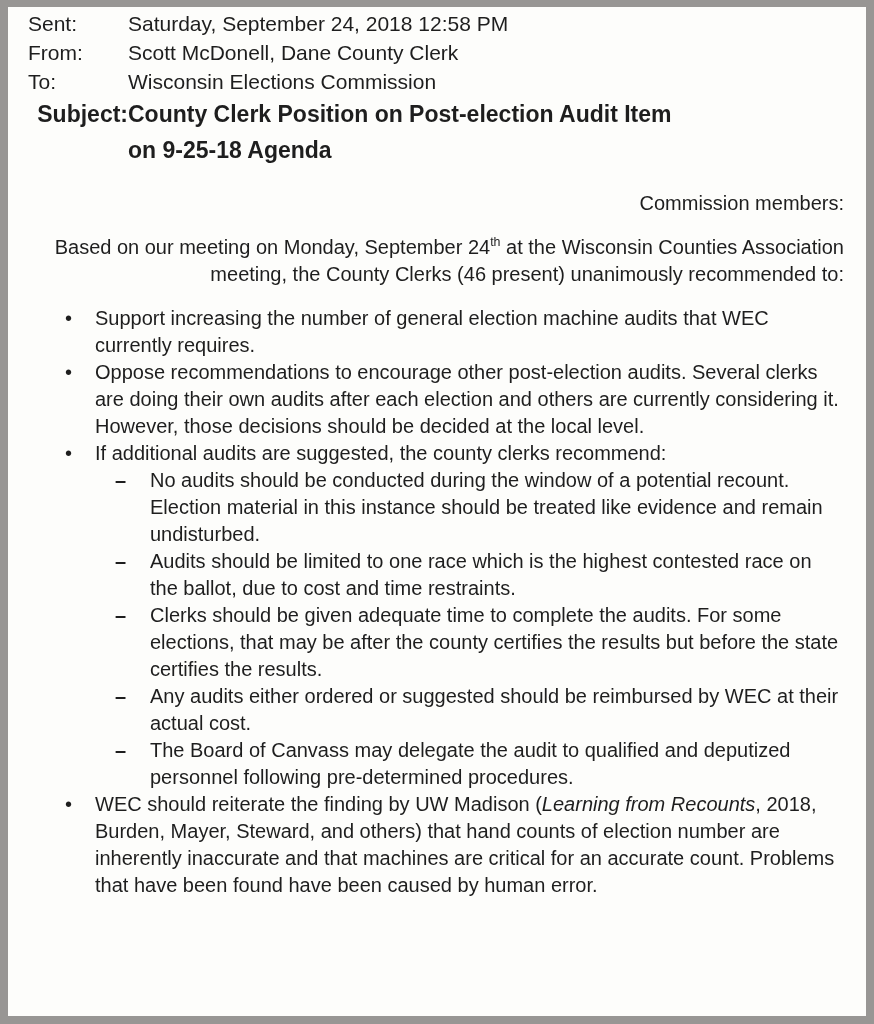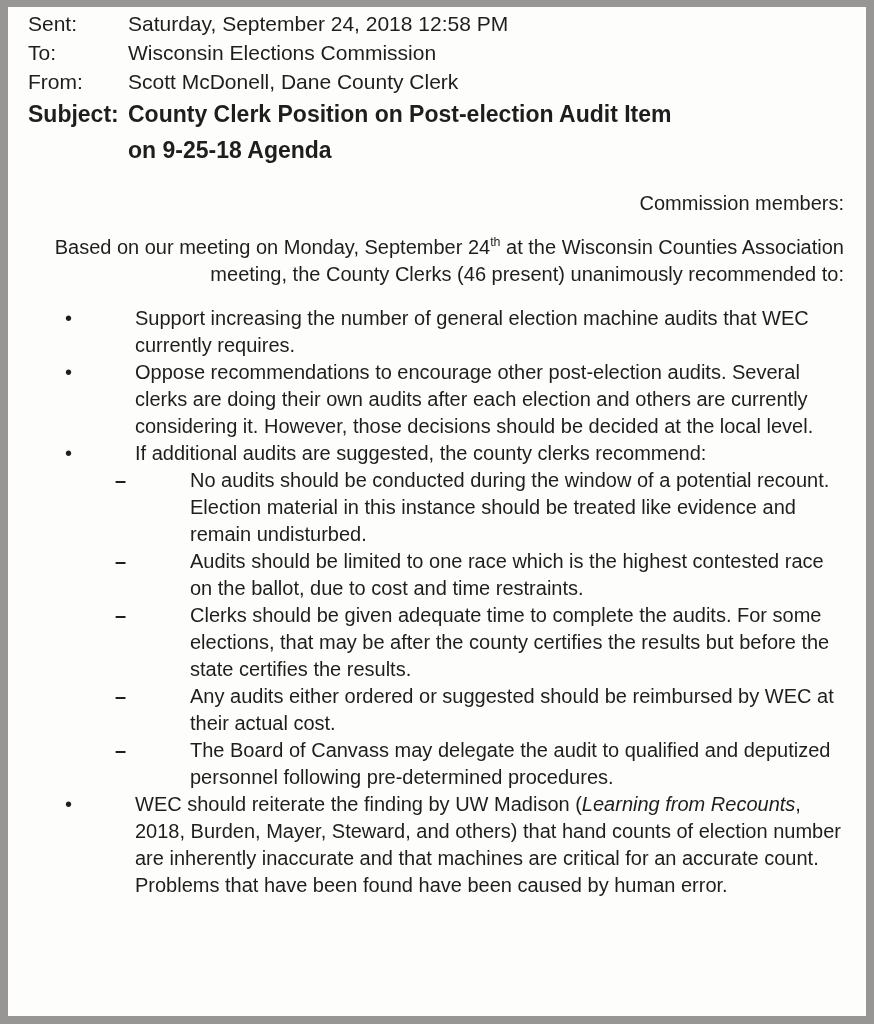--- a/index.html
+++ b/index.html
@@ -20,53 +20,53 @@
     width:100%;height:100%;
     background:var(--sheet-color);
     padding:2px 22px 0 20px;
     overflow:hidden;
   }
   
   .email-header{margin-bottom:22px;}
   .hrow{display:flex;line-height:29px;font-size:21px;}
   .hlabel{width:100px;flex:none;}
   .hrow.subject{line-height:36px;font-size:23px;font-weight:bold;}
-  .hrow.subject .hlabel{width:100px;}
+  .hrow.subject .hlabel{width:100px;text-align:right;}
   
   .body{font-size:20px;line-height:27px;}
   .body p{margin:0 0 17px 0;text-align:right;}
   .sup{vertical-align:super;font-size:0.62em;line-height:0;}
   .italic{font-style:italic;}
   
   .bullets{margin-left:37px;}
   .bullet-row{display:flex;}
   .bullet-marker{width:30px;flex:none;}
-  .bullet-text{flex:1;margin-left:40px;}
+  .bullet-text{flex:1;}
   .sub-bullets{margin-left:50px;}
   .sub-row{display:flex;}
   .sub-marker{width:35px;flex:none;font-weight:bold;}
 </style>
 </head>
 <body>
 
 <div class="frame">
   <div class="sheet">
 
     <div class="email-header">
       <div class="hrow">
         <span class="hlabel">Sent:</span>
         <span class="hvalue">Saturday, September 24, 2018 12:58 PM</span>
       </div>
       <div class="hrow">
+        <span class="hlabel">From:</span>
+        <span class="hvalue">Scott McDonell, Dane County Clerk</span>
+      </div>
+      <div class="hrow">
         <span class="hlabel">To:</span>
         <span class="hvalue">Wisconsin Elections Commission</span>
-      </div>
-      <div class="hrow">
-        <span class="hlabel">From:</span>
-        <span class="hvalue">Scott McDonell, Dane County Clerk</span>
       </div>
       <div class="hrow subject">
         <span class="hlabel">Subject:</span>
         <div class="hvalue-multi">
           <div>County Clerk Position on Post-election Audit Item</div>
           <div>on 9-25-18 Agenda</div>
         </div>
       </div>
     </div>
 

